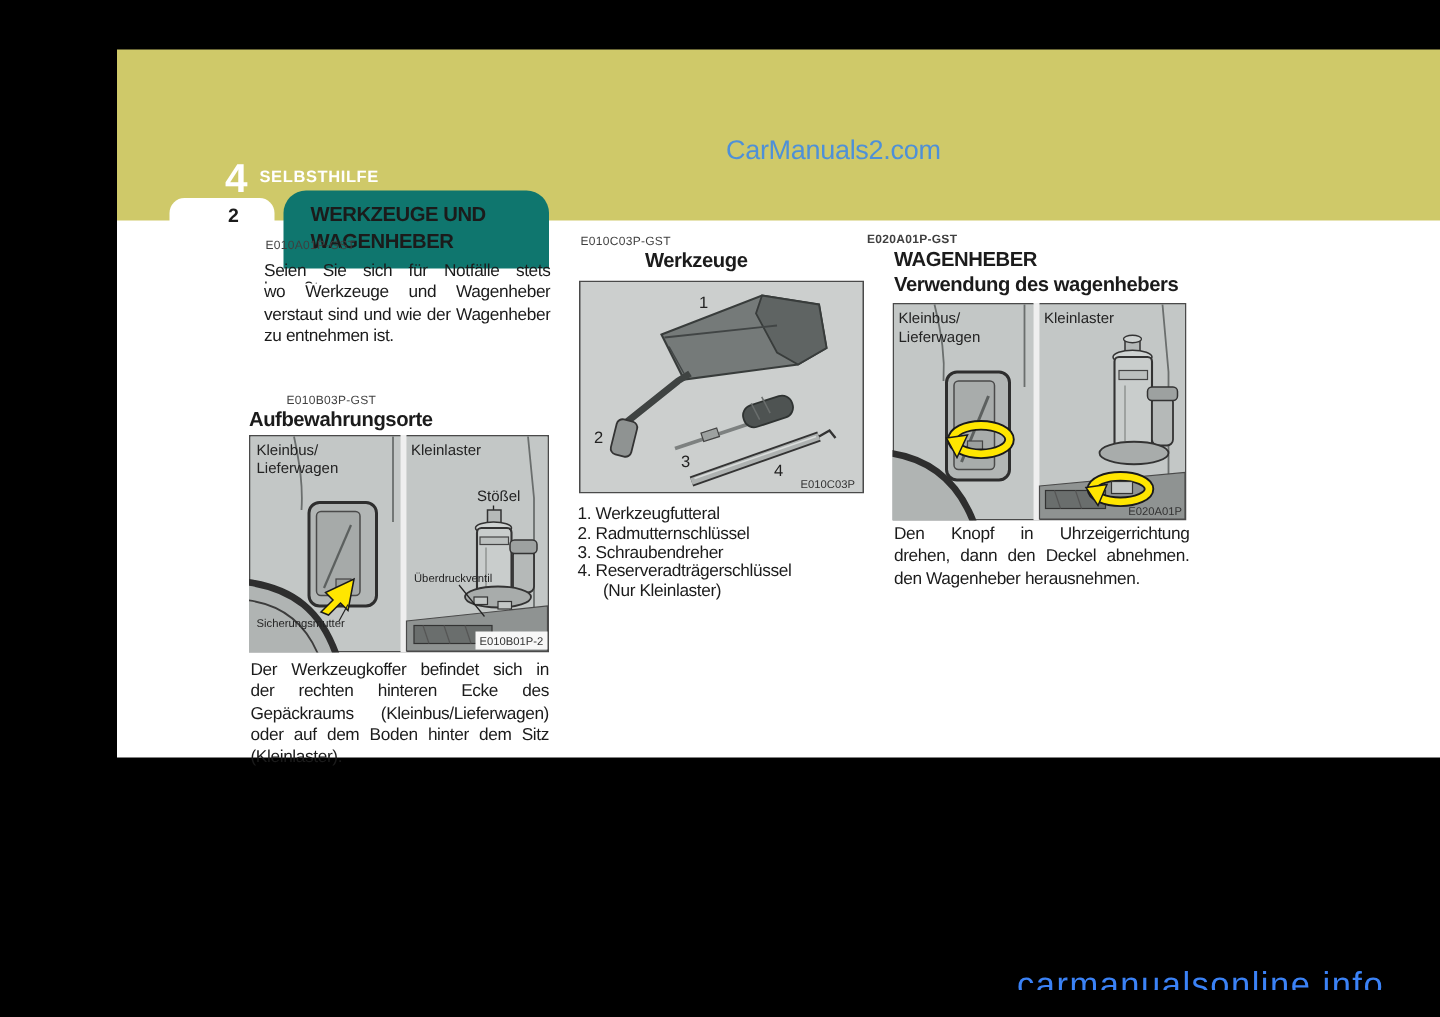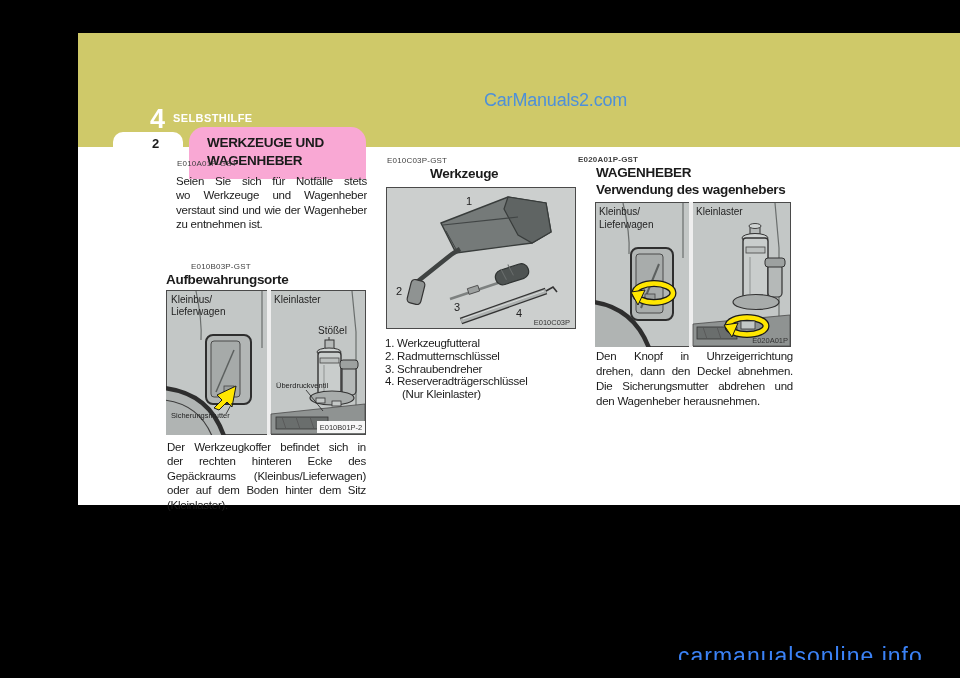--- a/index.html
+++ b/index.html
@@ -12,21 +12,21 @@
 
   .wm-top{left:484px;top:90px;font-size:18px;letter-spacing:-0.2px;color:#4e90d8;}
   .wm-bottom{left:678px;top:643px;font-size:23px;letter-spacing:1px;color:#3b82f6;}
 
   .ch-num{left:150px;top:104px;font-size:27px;font-weight:bold;color:#ffffff;}
   .ch-title{left:173px;top:112px;font-size:11px;font-weight:bold;color:#ffffff;letter-spacing:0.4px;}
 
   #tab-page{left:113px;top:132px;width:70px;height:24px;background:#ffffff;border-radius:10px 10px 0 0;}
   #tab-page .num{position:absolute;left:39px;top:4px;font-size:13px;font-weight:bold;}
 
-  #title-box{left:189px;top:127px;width:177px;height:52px;background:#f9a8d4;border-radius:15px 15px 0 0;
+  #title-box{left:189px;top:127px;width:177px;height:52px;background:#0f766e;border-radius:15px 15px 0 0;
              padding:7px 0 0 18px;box-sizing:border-box;}
   #title-box div{font-size:13.5px;font-weight:bold;letter-spacing:-0.3px;line-height:17.5px;}
 
   .code{font-size:8px;color:#3f3f3f;letter-spacing:0.2px;}
   .heading{font-size:13.5px;font-weight:bold;letter-spacing:-0.3px;line-height:17.5px;}
 
   .para{font-size:11.5px;letter-spacing:-0.25px;}
   .para .jl{text-align:justify;text-align-last:justify;height:14.4px;overflow:hidden;}
   .para .ll{text-align:left;height:14.4px;}
   .para-r .jl,.para-r .ll{height:15px;}
@@ -237,19 +237,18 @@
       <text x="4" y="13" class="fig-label">Kleinbus/</text>
       <text x="4" y="26" class="fig-label">Lieferwagen</text>
       <text x="101" y="13" class="fig-label">Kleinlaster</text>
       <text x="193" y="141" text-anchor="end" class="fig-code">E020A01P</text>
     </svg>
   </figure>
 
   <div class="abs para para-r" style="left:596px;top:350px;width:197px;">
     <div class="jl">Den Knopf in Uhrzeigerrichtung</div>
     <div class="jl">drehen, dann den Deckel abnehmen.</div>
-    <div class="jl">Die Sicherungsmutter abdrehen und</div>
     <div class="ll">den Wagenheber herausnehmen.</div>
   </div>
 
   <div class="abs wm-bottom">carmanualsonline.info</div>
 
 </div>
 
 </body></html>

